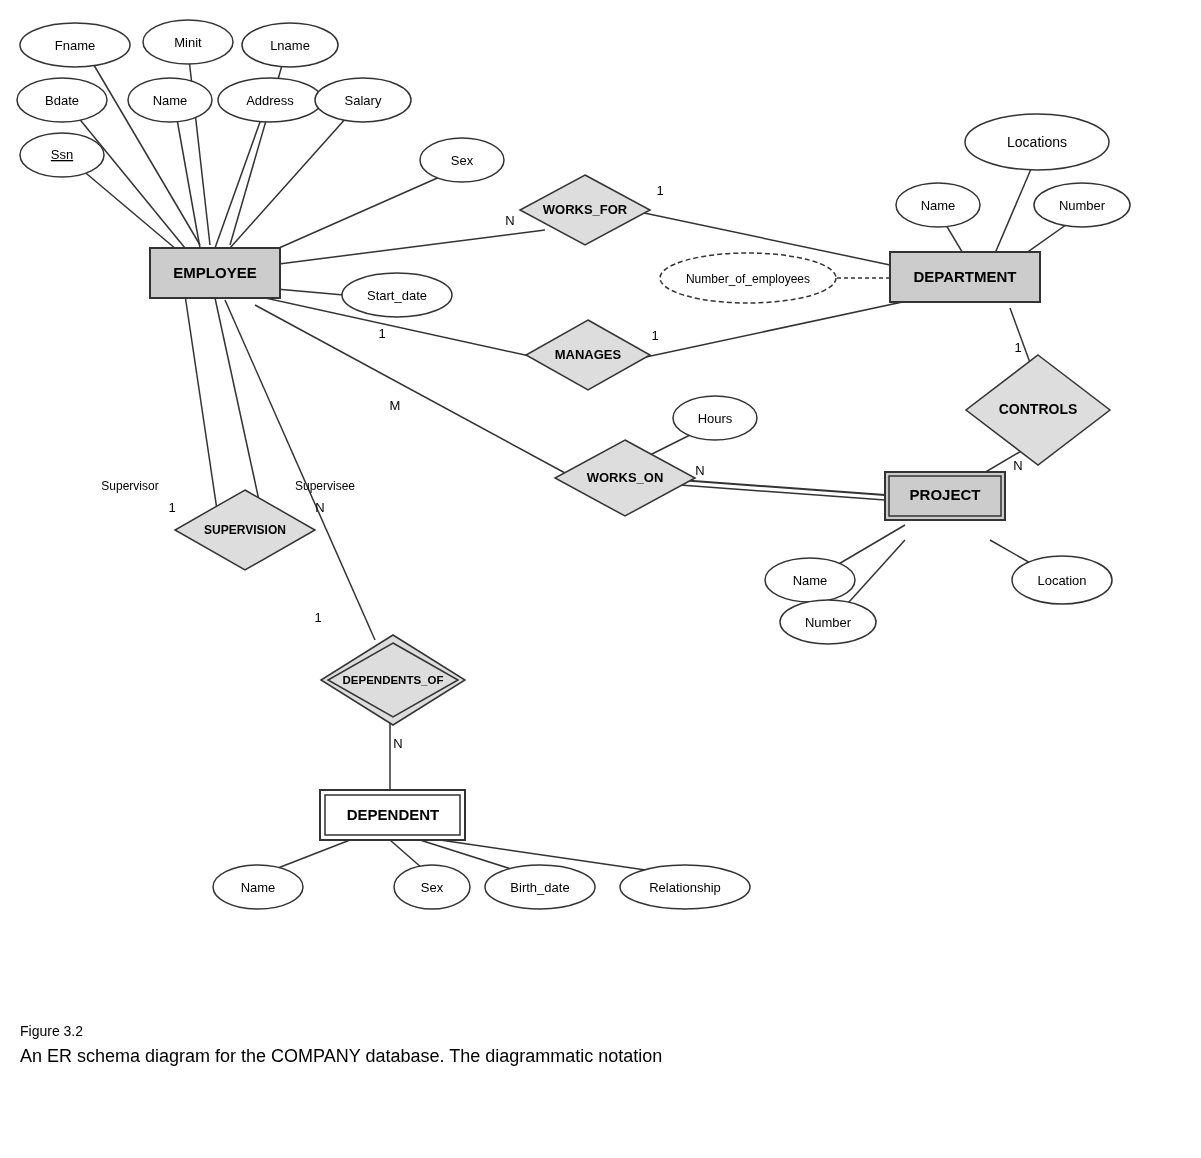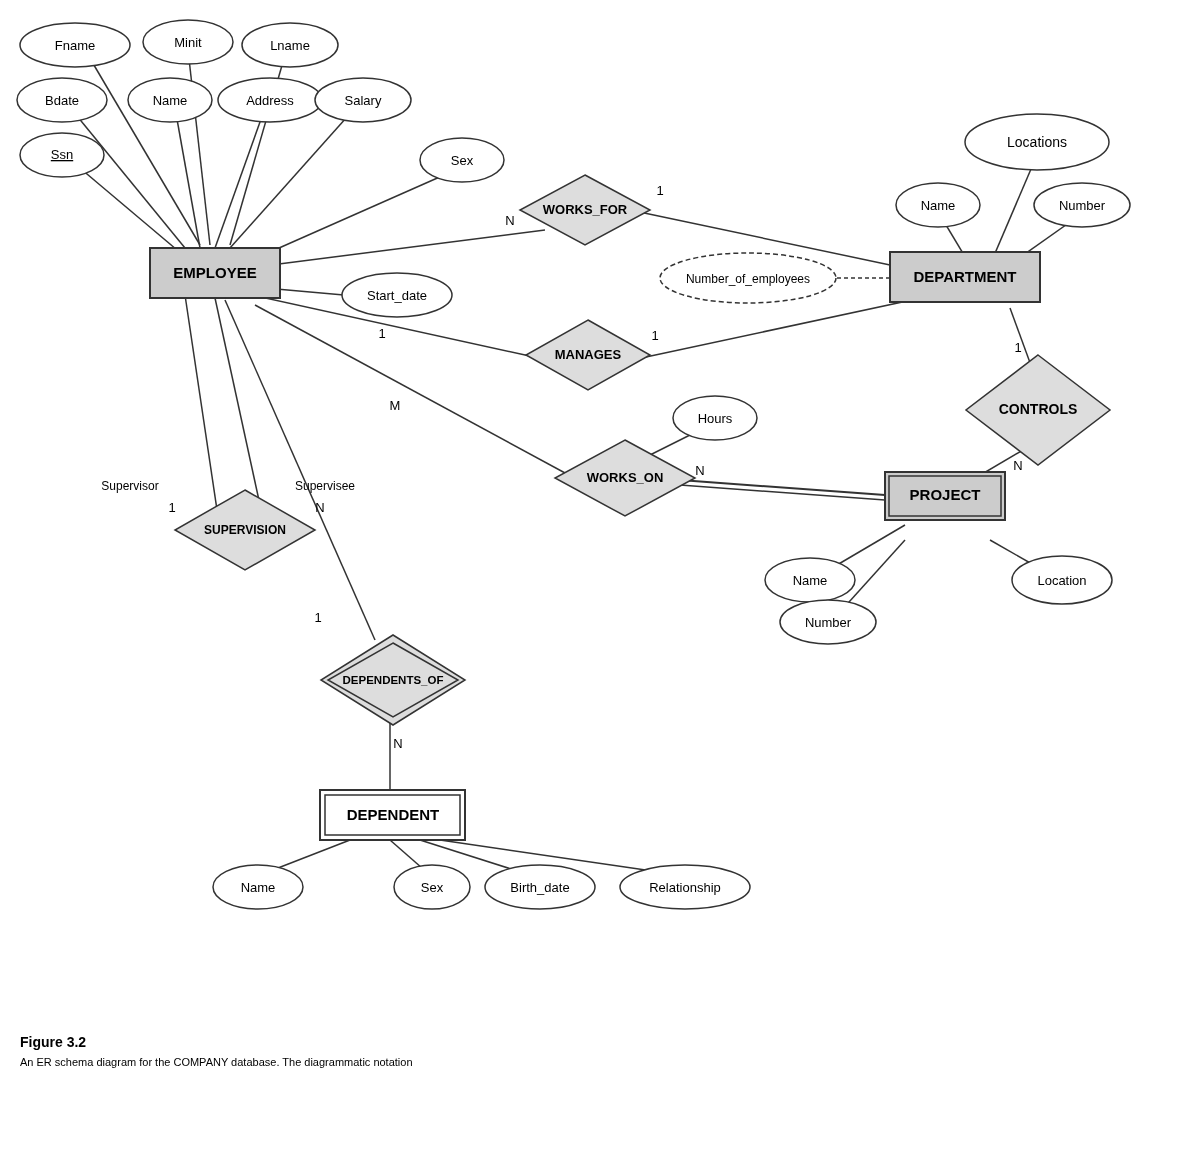--- a/index.html
+++ b/index.html
@@ -20,27 +20,27 @@
     
     .caption {
       position: absolute;
       bottom: 0;
       left: 20px;
       width: 1160px;
       padding: 10px 0;
     }
     
     .caption-title {
-      font-weight: bold;
+      font-weight: normal;
       font-size: 14px;
       margin-bottom: 4px;
     }
     
     .caption-text {
-      font-size: 11px;
+      font-size: 18px;
       line-height: 1.5;
     }
   </style>
 </head>
 <body>
 
 <div id="diagram-container">
 <svg id="er-diagram">
   <defs>
     <marker id="none" markerWidth="0" markerHeight="0"></marker>

